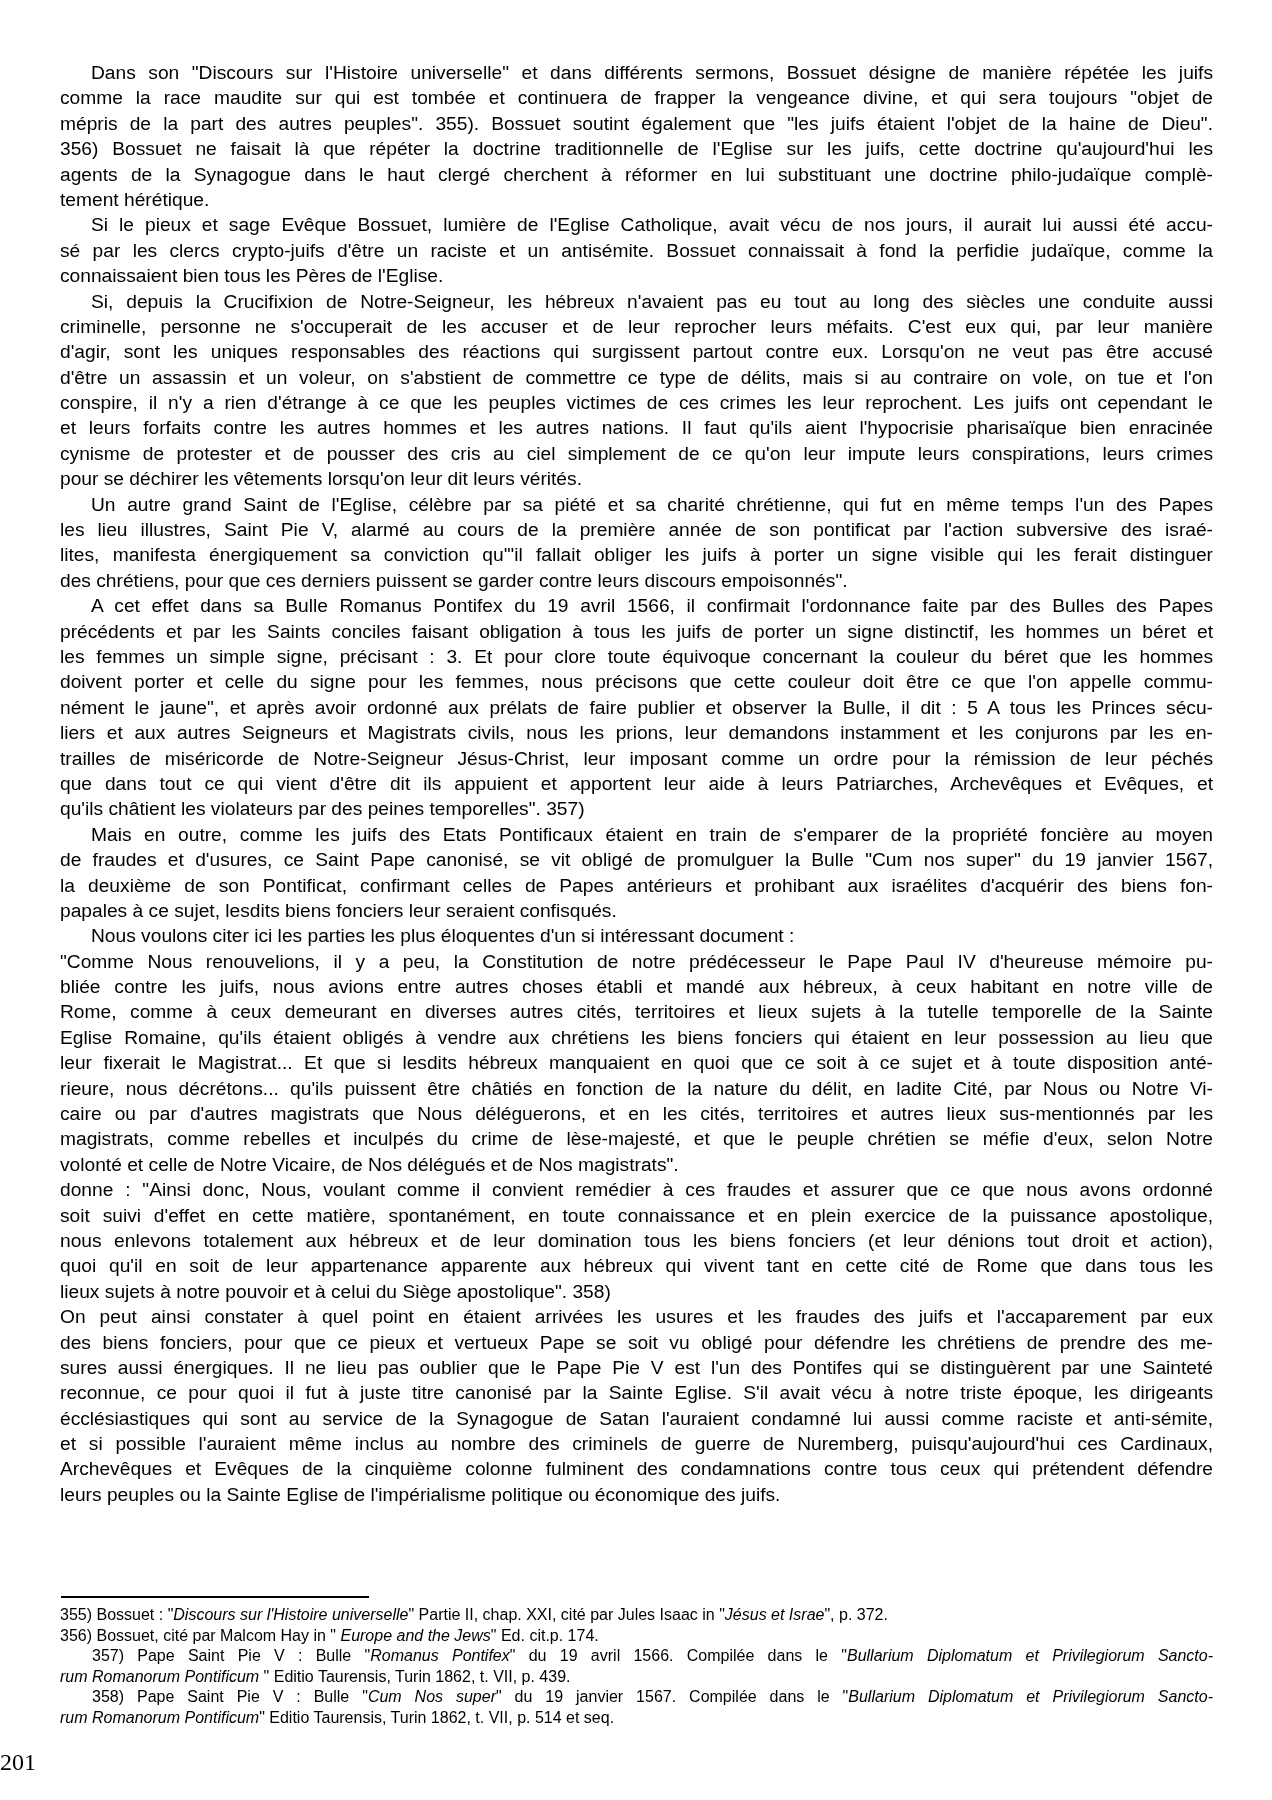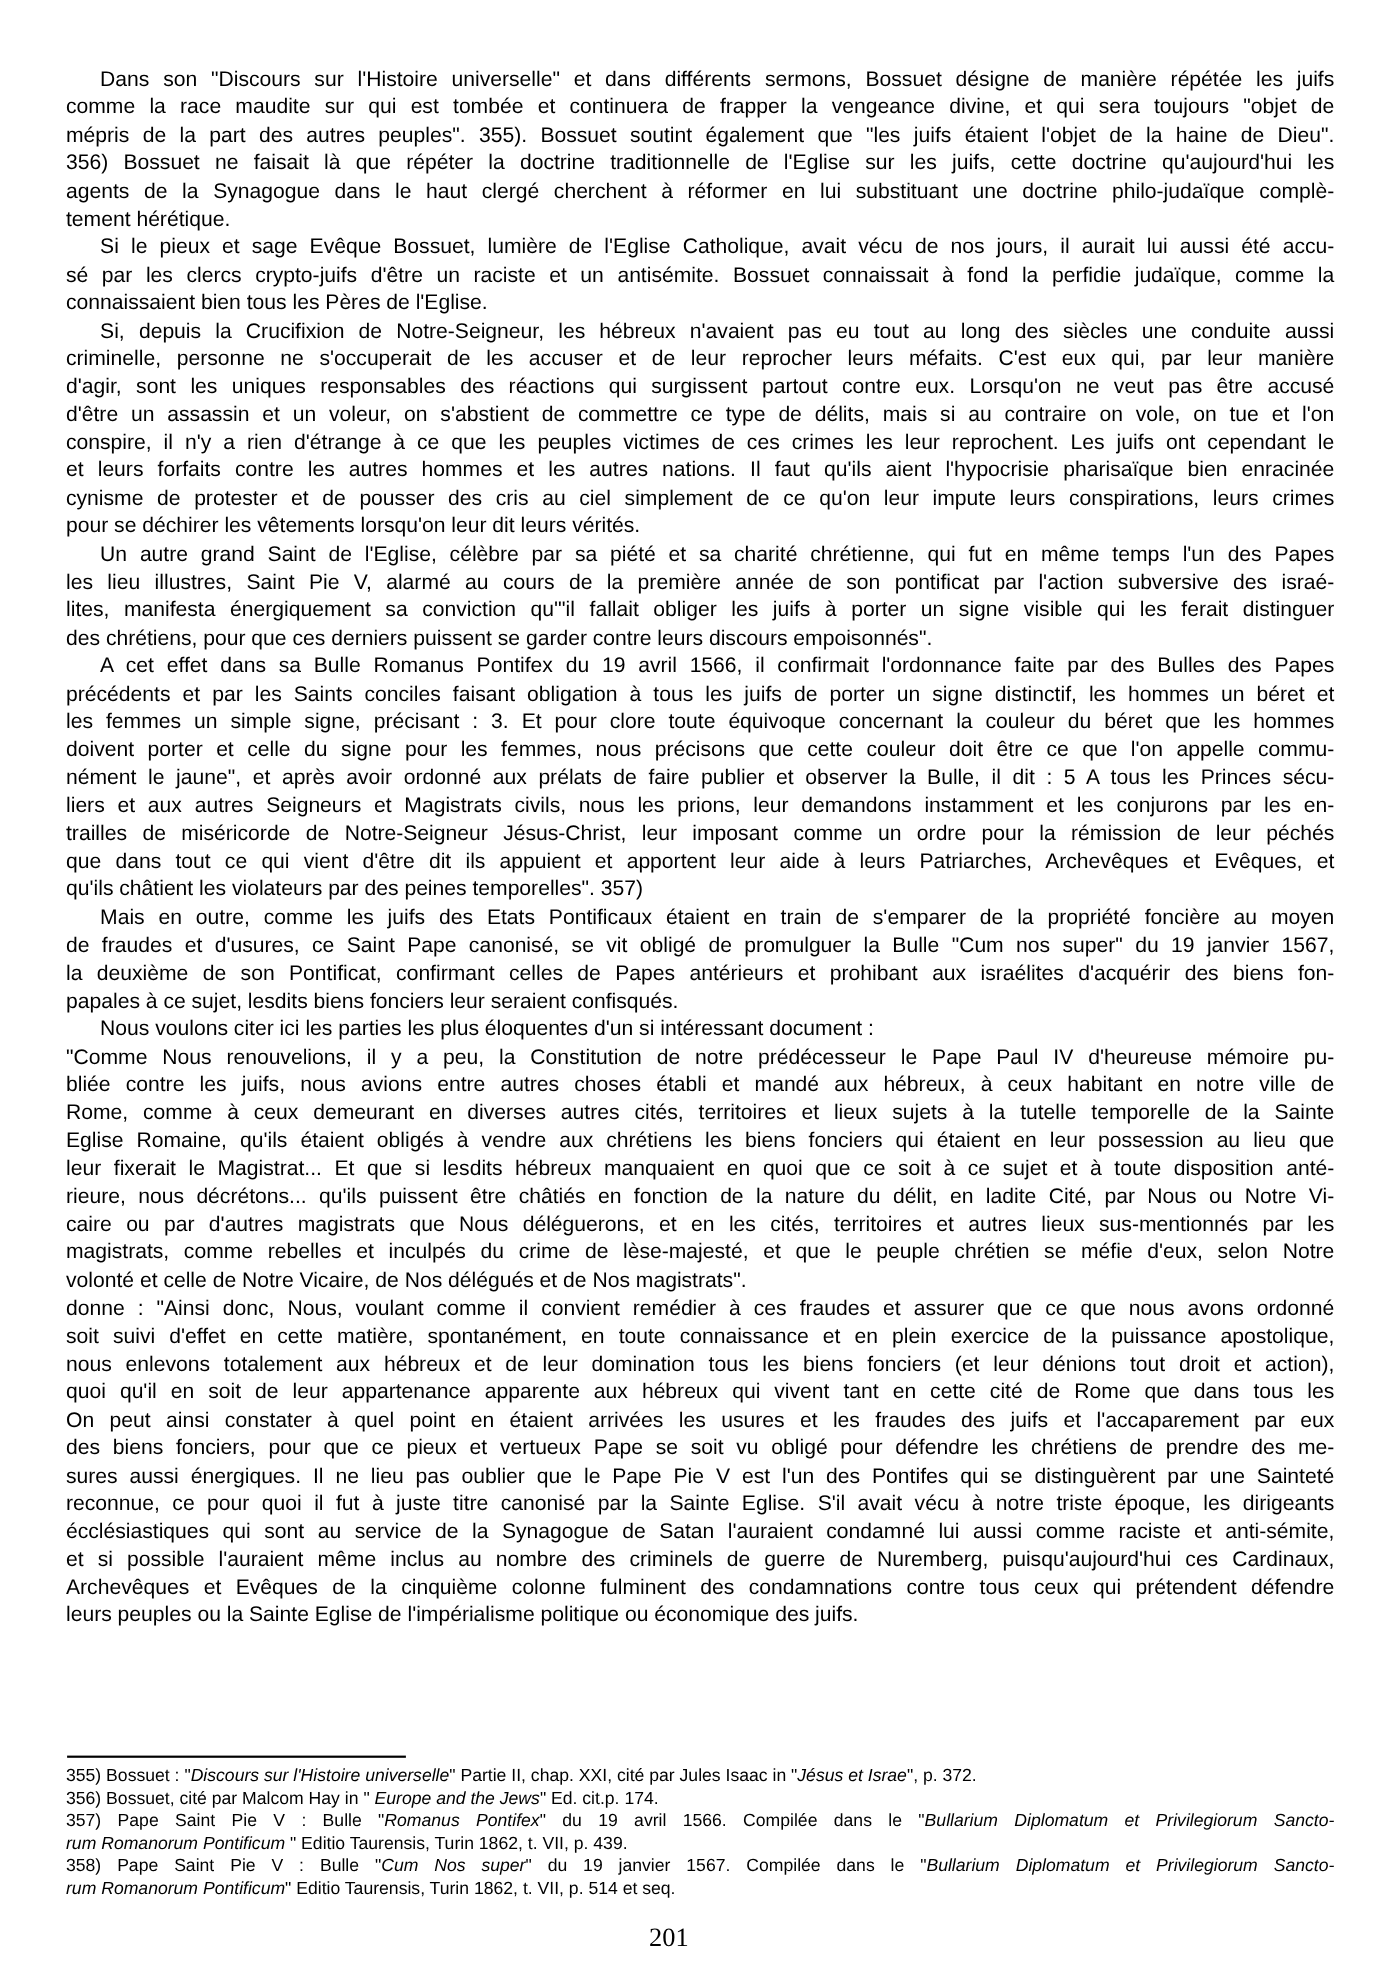--- a/index.html
+++ b/index.html
@@ -16,24 +16,24 @@
   .line.indent { padding-left: 31px; }
   .rule {
     position: absolute; left: 61px; top: 1596px; width: 308px; height: 2px; background: #000;
   }
   .footnotes {
     position: absolute; left: 60px; top: 1605px; width: 1153px;
     font-family: "Liberation Sans", sans-serif;
     font-size: 16px; line-height: 20.6px;
   }
   .fn-line { display: block; white-space: nowrap; }
-  .fn-line.just { text-align: justify; text-align-last: justify; }
+  .fn-line.just { text-align: justify; text-align-last: justify; margin-left: 32px; }
   .fn-line i { }
   .page-number {
-    position: absolute; left: 0; top: 1748px; width: 1216px; text-align: center;
+    position: absolute; left: 0; top: 1748px; width: 1216px; 
     font-family: "Liberation Serif", serif; font-size: 24px; line-height: 28px;
   }
 </style>
 </head>
 <body>
 
 <div class="page">
   <div class="body-text" id="body-text">
       <div class="para">
         <span class="line indent">Dans son "Discours sur l'Histoire universelle" et dans différents sermons, Bossuet désigne de manière répétée les juifs</span>
@@ -93,20 +93,21 @@
         <span class="line">rieure, nous décrétons... qu'ils puissent être châtiés en fonction de la nature du délit, en ladite Cité, par Nous ou Notre Vi-</span>
         <span class="line">caire ou par d'autres magistrats que Nous déléguerons, et en les cités, territoires et autres lieux sus-mentionnés par les</span>
         <span class="line">magistrats, comme rebelles et inculpés du crime de lèse-majesté, et que le peuple chrétien se méfie d'eux, selon Notre</span>
         <span class="line last">volonté et celle de Notre Vicaire, de Nos délégués et de Nos magistrats".</span>
       </div>
       <div class="para">
         <span class="line">donne : "Ainsi donc, Nous, voulant comme il convient remédier à ces fraudes et assurer que ce que nous avons ordonné</span>
         <span class="line">soit suivi d'effet en cette matière, spontanément, en toute connaissance et en plein exercice de la puissance apostolique,</span>
         <span class="line">nous enlevons totalement aux hébreux et de leur domination tous les biens fonciers (et leur dénions tout droit et action),</span>
         <span class="line">quoi qu'il en soit de leur appartenance apparente aux hébreux qui vivent tant en cette cité de Rome que dans tous les</span>
+        <span class="line last">lieux sujets à notre pouvoir et à celui du Siège apostolique". 358)</span>
       </div>
       <div class="para">
         <span class="line">On peut ainsi constater à quel point en étaient arrivées les usures et les fraudes des juifs et l'accaparement par eux</span>
         <span class="line">des biens fonciers, pour que ce pieux et vertueux Pape se soit vu obligé pour défendre les chrétiens de prendre des me-</span>
         <span class="line">sures aussi énergiques. Il ne lieu pas oublier que le Pape Pie V est l'un des Pontifes qui se distinguèrent par une Sainteté</span>
         <span class="line">reconnue, ce pour quoi il fut à juste titre canonisé par la Sainte Eglise. S'il avait vécu à notre triste époque, les dirigeants</span>
         <span class="line">écclésiastiques qui sont au service de la Synagogue de Satan l'auraient condamné lui aussi comme raciste et anti-sémite,</span>
         <span class="line">et si possible l'auraient même inclus au nombre des criminels de guerre de Nuremberg, puisqu'aujourd'hui ces Cardinaux,</span>
         <span class="line">Archevêques et Evêques de la cinquième colonne fulminent des condamnations contre tous ceux qui prétendent défendre</span>
         <span class="line last">leurs peuples ou la Sainte Eglise de l'impérialisme politique ou économique des juifs.</span>

